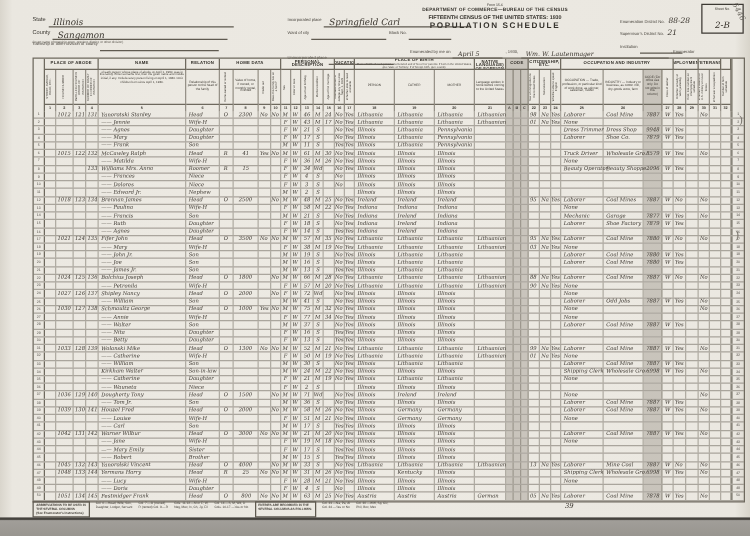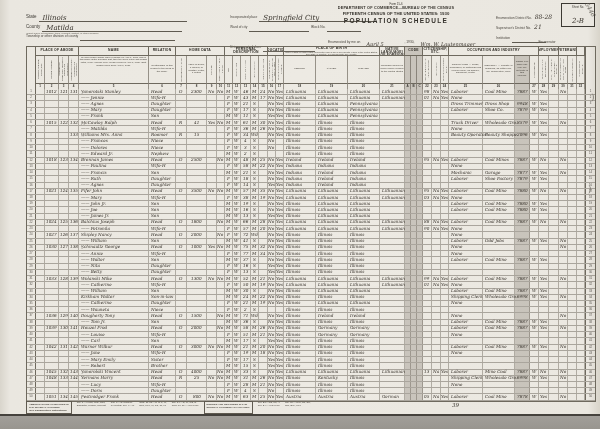--- a/index.html
+++ b/index.html
@@ -76,31 +76,31 @@
 
 <div class="page">
   <div class="paper">
 
     <div>
       <div class="fh-left">
         <div class="fh-row">
           <span class="plabel">State</span><span class="blank w148"><span class="hw hwlg">Illinois</span></span>
         </div>
         <div class="fh-row">
-          <span class="plabel">County</span><span class="blank w140"><span class="hw hwlg">Matilda</span></span>
+          <span class="plabel">County</span><span class="blank w140"><span class="hw hwlg">Sangamon</span></span>
         </div>
         <div class="fh-row">
           <span class="plabel tinylbl">Township or other division of county</span><span class="blank w95"></span>
         </div>
         <div class="fh-note">(Insert name of township, town, precinct, district, or other division)</div>
       </div>
 
       <div class="fh-mid">
         <div class="fh-row">
-          <span class="plabel tinylbl">Incorporated place</span><span class="blank w118"><span class="hw hwlg">Springfield City</span></span>
+          <span class="plabel tinylbl">Incorporated place</span><span class="blank w118"><span class="hw hwlg">Springfield Carl</span></span>
         </div>
         <div class="fh-row">
           <span class="plabel tinylbl">Ward of city</span><span class="blank w60"></span><span class="plabel tinylbl">Block No.</span><span class="blank w34"></span>
         </div>
         <div class="fh-row" style="margin-top:11px;">
           <span class="plabel tinylbl">Unincorporated place</span><span class="blank w52"></span>
         </div>
       </div>
 
       <div class="fh-center">

